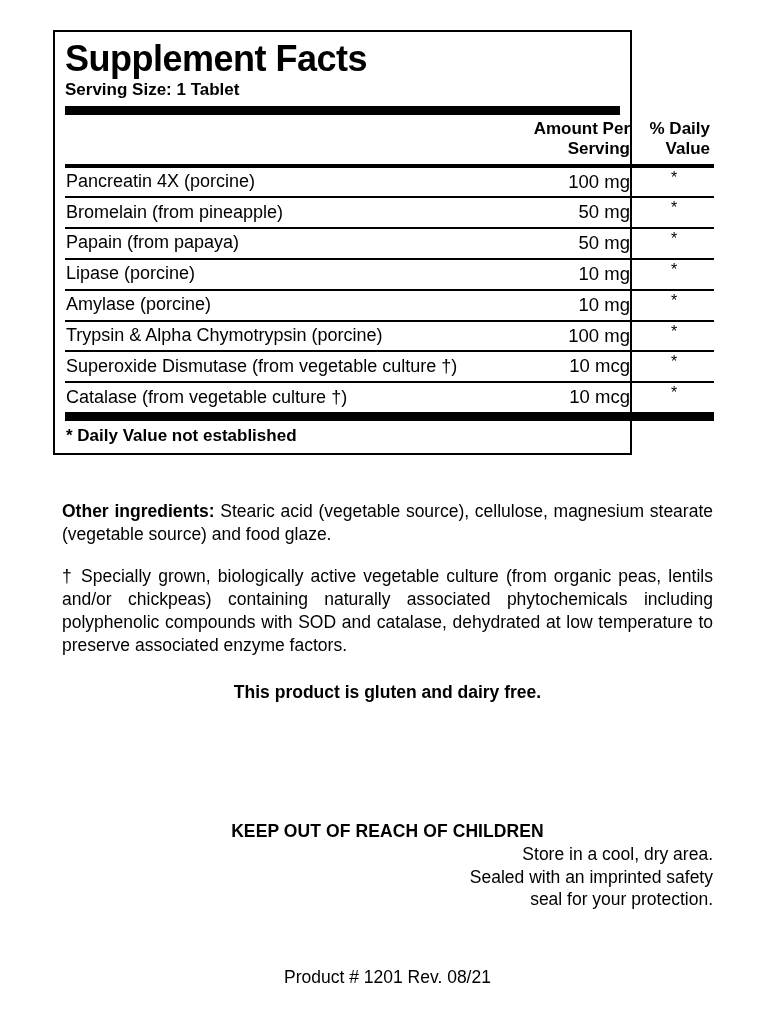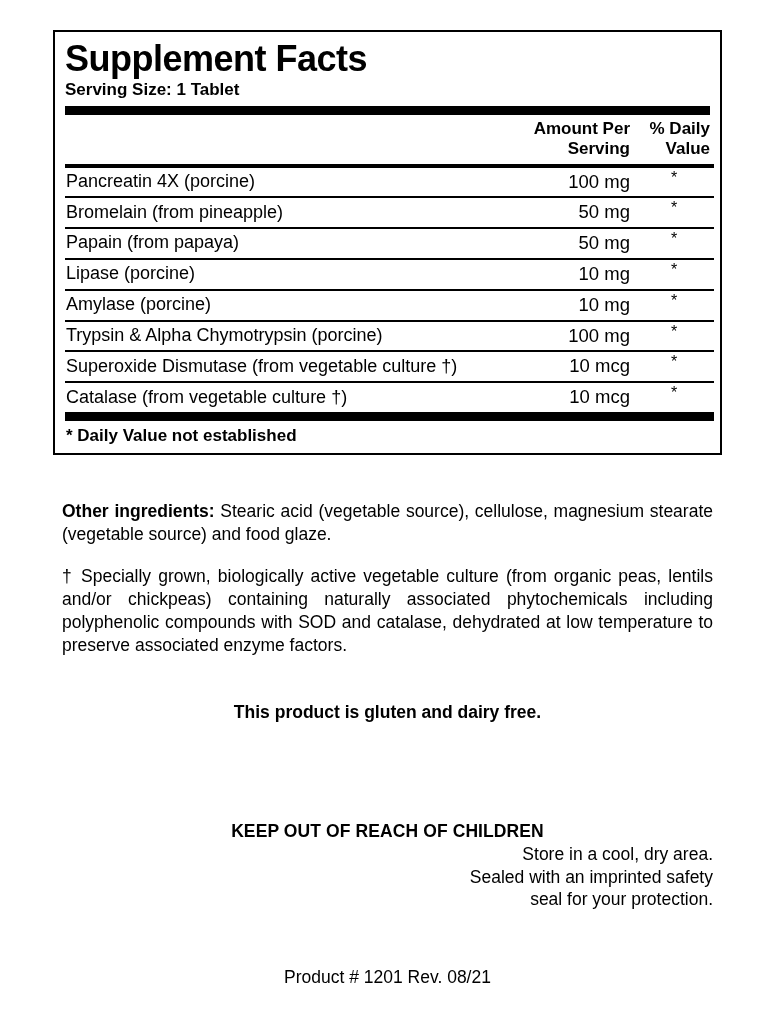--- a/index.html
+++ b/index.html
@@ -23,21 +23,21 @@
     box-sizing: border-box;
     background: #ffffff;
     overflow: hidden;
   }
 
   
   .facts-panel {
     position: absolute;
     left: 53px;
     top: 30px;
-    width: 669px;
+    width: 579px;
     box-sizing: border-box;
     border: 2px solid #000;
     padding: 6px 10px 0 10px;
     background: #fff;
   }
 
   .facts-title {
     font-size: 36px;
     font-weight: bold;
     letter-spacing: -0.5px;
@@ -144,21 +144,21 @@
   p.centered {
     margin: 0;
     font-size: 17.5px;
     line-height: 1.32;
     text-align: center;
   }
   p.centered.bold { font-weight: bold; }
 
   .blk-other      { top: 500px; }
   .blk-dagger     { top: 565px; }
-  .blk-glutenfree { top: 701px; }
+  .blk-glutenfree { top: 681px; }
   .blk-recommend  { top: 733px; }
   .blk-keepout    { top: 820px; }
   .blk-product    { top: 958px; }
 
   .keepout-title {
     font-size: 17.5px;
     font-weight: bold;
     text-align: center;
     line-height: 1.3;
     margin: 0;

